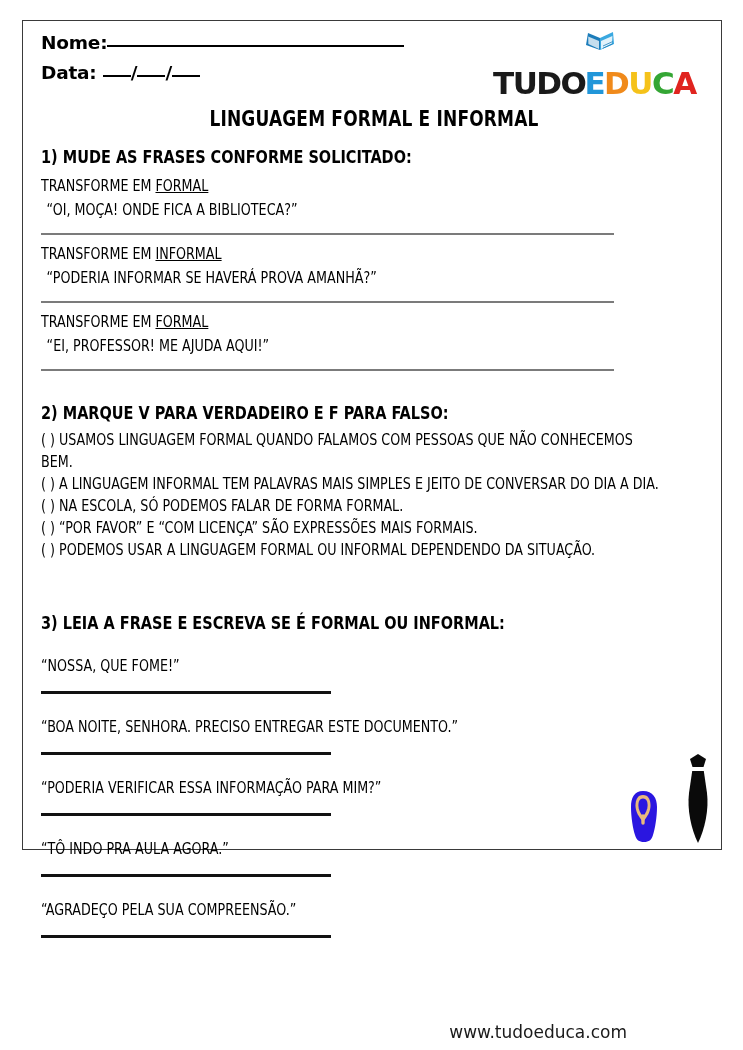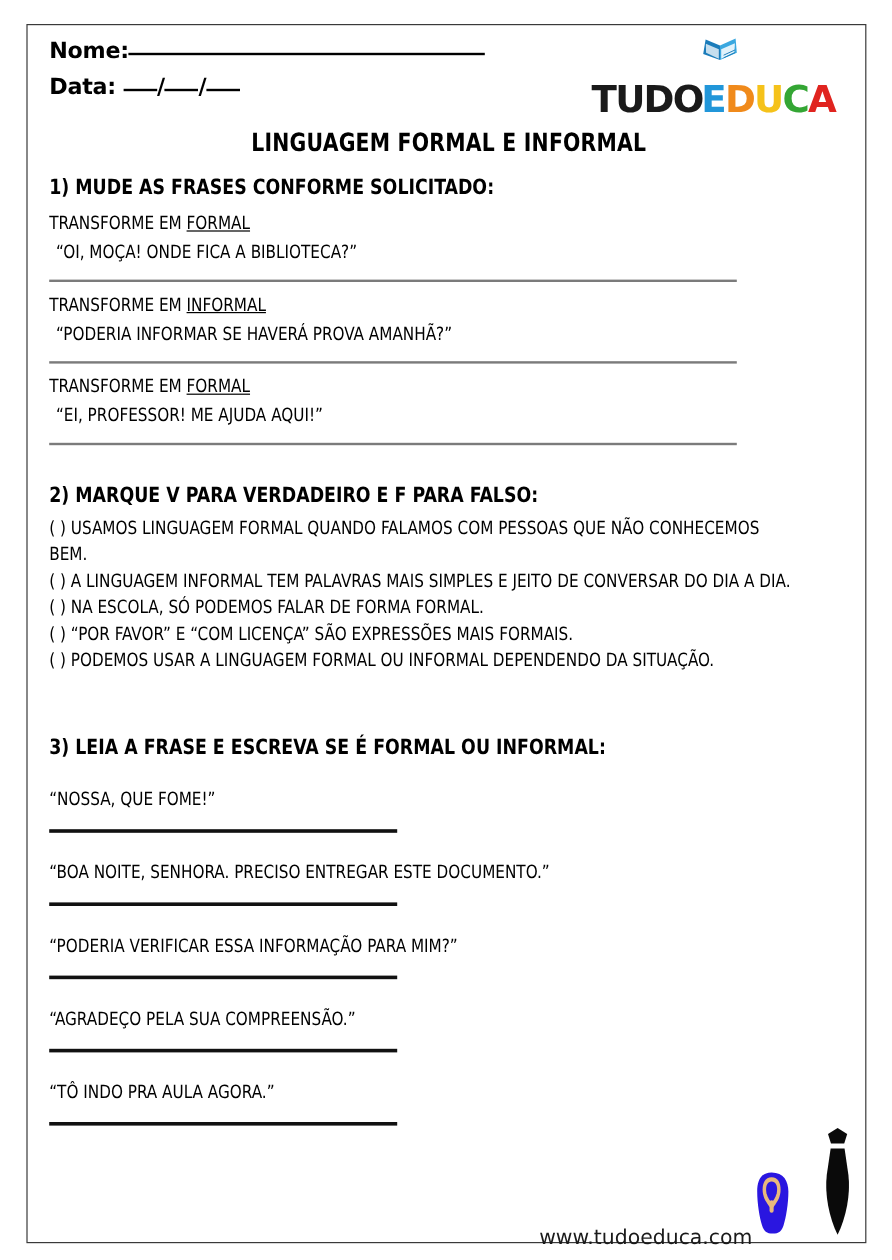--- a/index.html
+++ b/index.html
@@ -15,21 +15,21 @@
     color: #000000;
     overflow: hidden;
   }
 
   
   #page-frame {
     position: absolute;
     left: 22px;
     top: 20px;
     width: 700px;
-    height: 1016px;
+    height: 830px;
     border: 1.5px solid #3a3a3a;
     box-sizing: border-box;
     background: #fff;
     text-decoration: underline;
   }
 
   .inner {
     position: absolute;
     left: 18px;
     top: 10px;
@@ -270,27 +270,27 @@
             <div class="rule-thick"></div>
           </div>
       </div>
       <div class="s3-item">
         <div class="body-txt s3-sentence">“PODERIA VERIFICAR ESSA INFORMAÇÃO PARA MIM?”</div>
         <div class="s3-rule-wrap">
             <div class="rule-thick"></div>
           </div>
       </div>
       <div class="s3-item">
+        <div class="body-txt s3-sentence">“TÔ INDO PRA AULA AGORA.”</div>
+        <div class="s3-rule-wrap">
+            <div class="rule-thick"></div>
+          </div>
+      </div>
+      <div class="s3-item">
         <div class="body-txt s3-sentence">“AGRADEÇO PELA SUA COMPREENSÃO.”</div>
-        <div class="s3-rule-wrap">
-            <div class="rule-thick"></div>
-          </div>
-      </div>
-      <div class="s3-item">
-        <div class="body-txt s3-sentence">“TÔ INDO PRA AULA AGORA.”</div>
         <div class="s3-rule-wrap">
             <div class="rule-thick"></div>
           </div>
       </div>
     </div>
 
   </div>
 
   <svg id="decor" viewBox="0 0 96 92">
 

